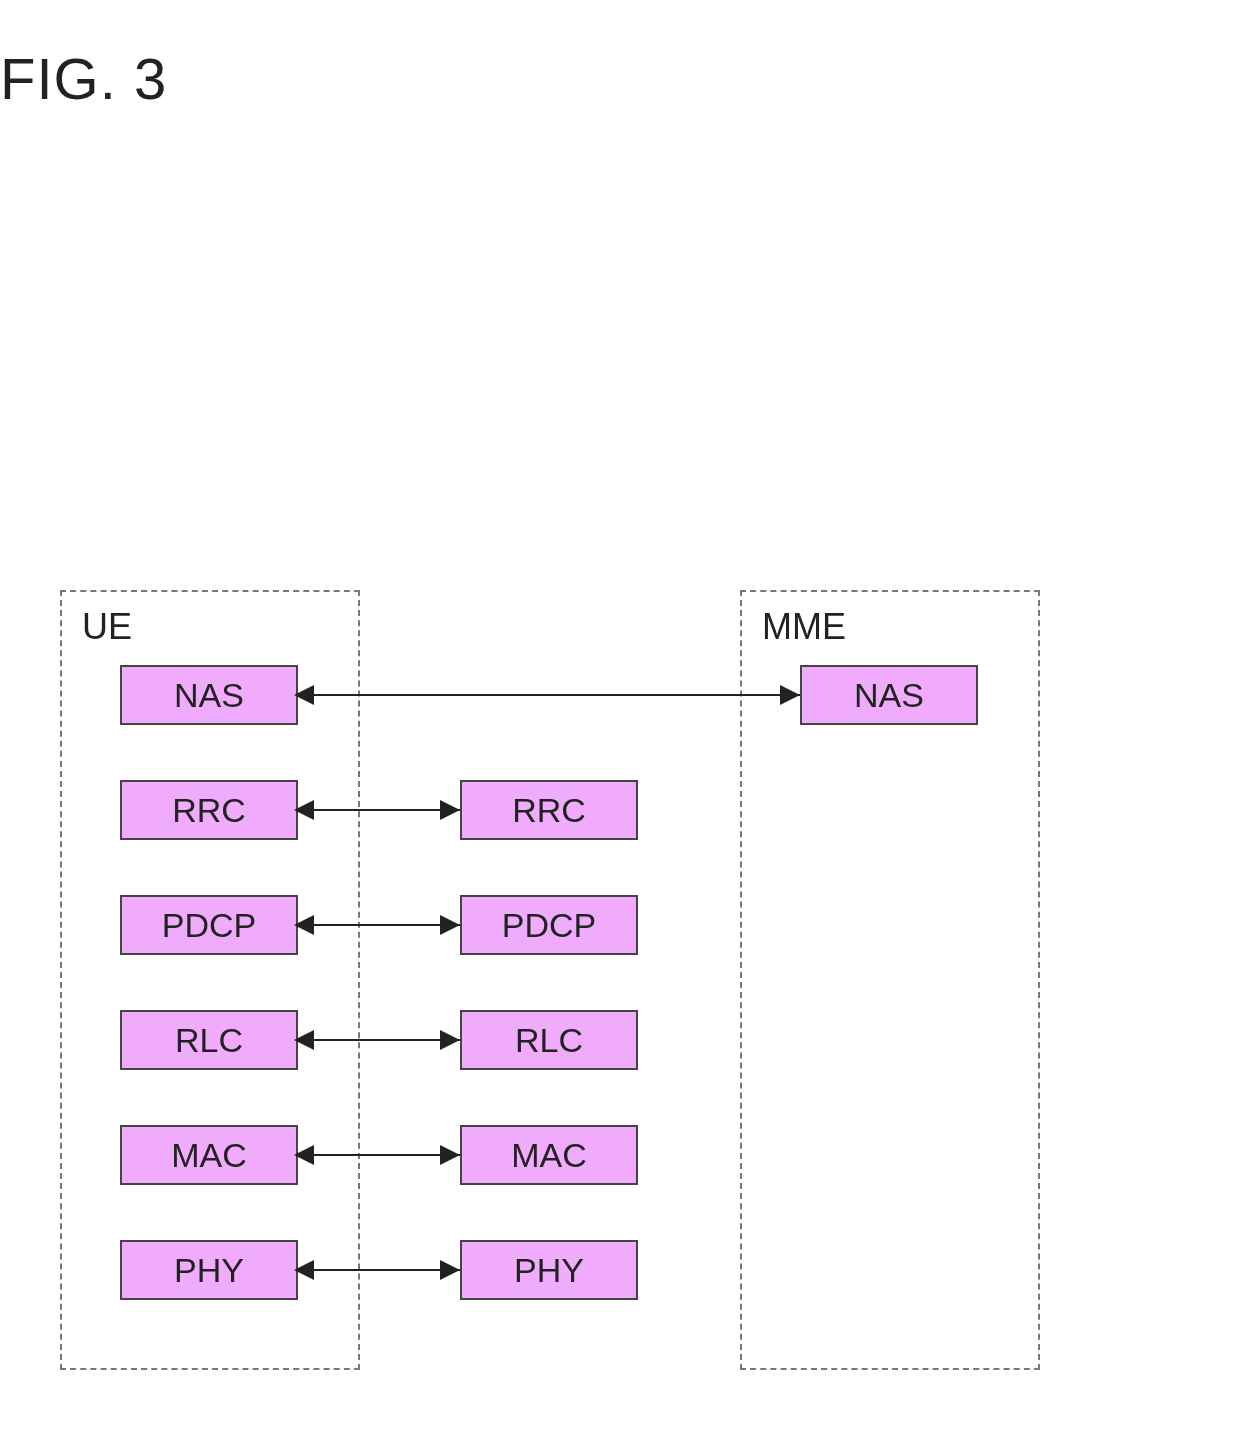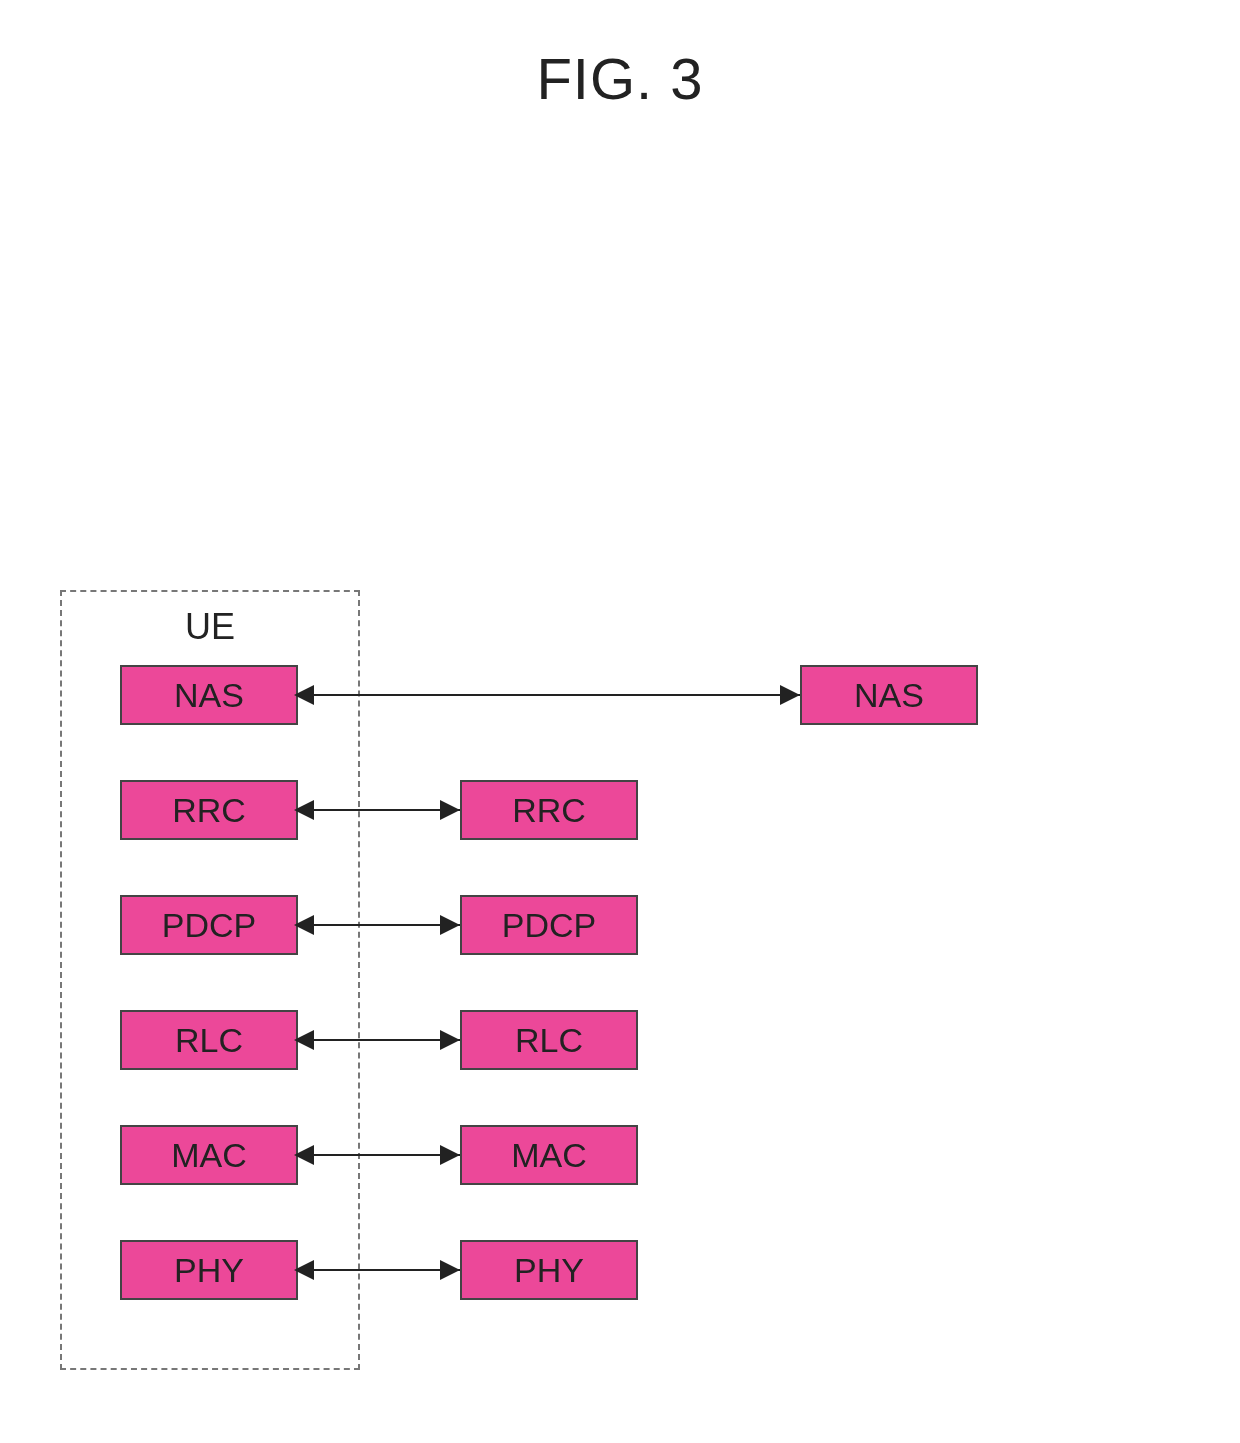--- a/index.html
+++ b/index.html
@@ -10,47 +10,45 @@
     font-family: "Segoe UI", "Helvetica Neue", Arial, sans-serif;
     font-weight: 300;
     position: relative;
     color: #222;
   }
   .figure-title {
     position: absolute;
     top: 45px;
     left: 0;
     right: 0;
-    text-align: center;
     font-size: 58px;
     letter-spacing: 1px;
   }
   .diagram {
     position: absolute;
     left: 60px;
     top: 590px;
     width: 1120px;
     height: 800px;
   }
   .container {
     position: absolute;
     border: 2px dashed #777;
     padding: 14px 20px 20px 20px;
-    text-align: center;
   }
   .container-label {
     font-size: 36px;
     margin-bottom: 10px;
   }
   .layer-box {
     position: absolute;
     width: 178px;
     height: 60px;
     border: 2px solid #444;
-    background: #ec4899;
+    background: #f0abfc;
     display: flex;
     align-items: center;
     justify-content: center;
     font-size: 34px;
   }
   svg.arrows {
     position: absolute;
     left: 0;
     top: 0;
     width: 1120px;
@@ -74,20 +72,23 @@
   <div class="layer-box" style="left:60px; top:420px;">RLC</div>
   <div class="layer-box" style="left:60px; top:535px;">MAC</div>
   <div class="layer-box" style="left:60px; top:650px;">PHY</div>
 
   <div class="layer-box" style="left:400px; top:190px;">RRC</div>
   <div class="layer-box" style="left:400px; top:305px;">PDCP</div>
   <div class="layer-box" style="left:400px; top:420px;">RLC</div>
   <div class="layer-box" style="left:400px; top:535px;">MAC</div>
   <div class="layer-box" style="left:400px; top:650px;">PHY</div>
 
+  <div class="container" style="left:680px; top:0px; width:300px; height:780px;">
+    <div class="container-label">MME</div>
+  </div>
   <div class="layer-box" style="left:740px; top:75px;">NAS</div>
 
   <svg class="arrows" viewBox="0 0 1120 800">
     <defs>
       <marker id="ah-right" markerWidth="12" markerHeight="12" refX="10" refY="5" orient="auto">
         <path d="M0,0 L10,5 L0,10 Z" fill="#222"></path>
       </marker>
       <marker id="ah-left" markerWidth="12" markerHeight="12" refX="2" refY="5" orient="auto">
         <path d="M10,0 L0,5 L10,10 Z" fill="#222"></path>
       </marker>

